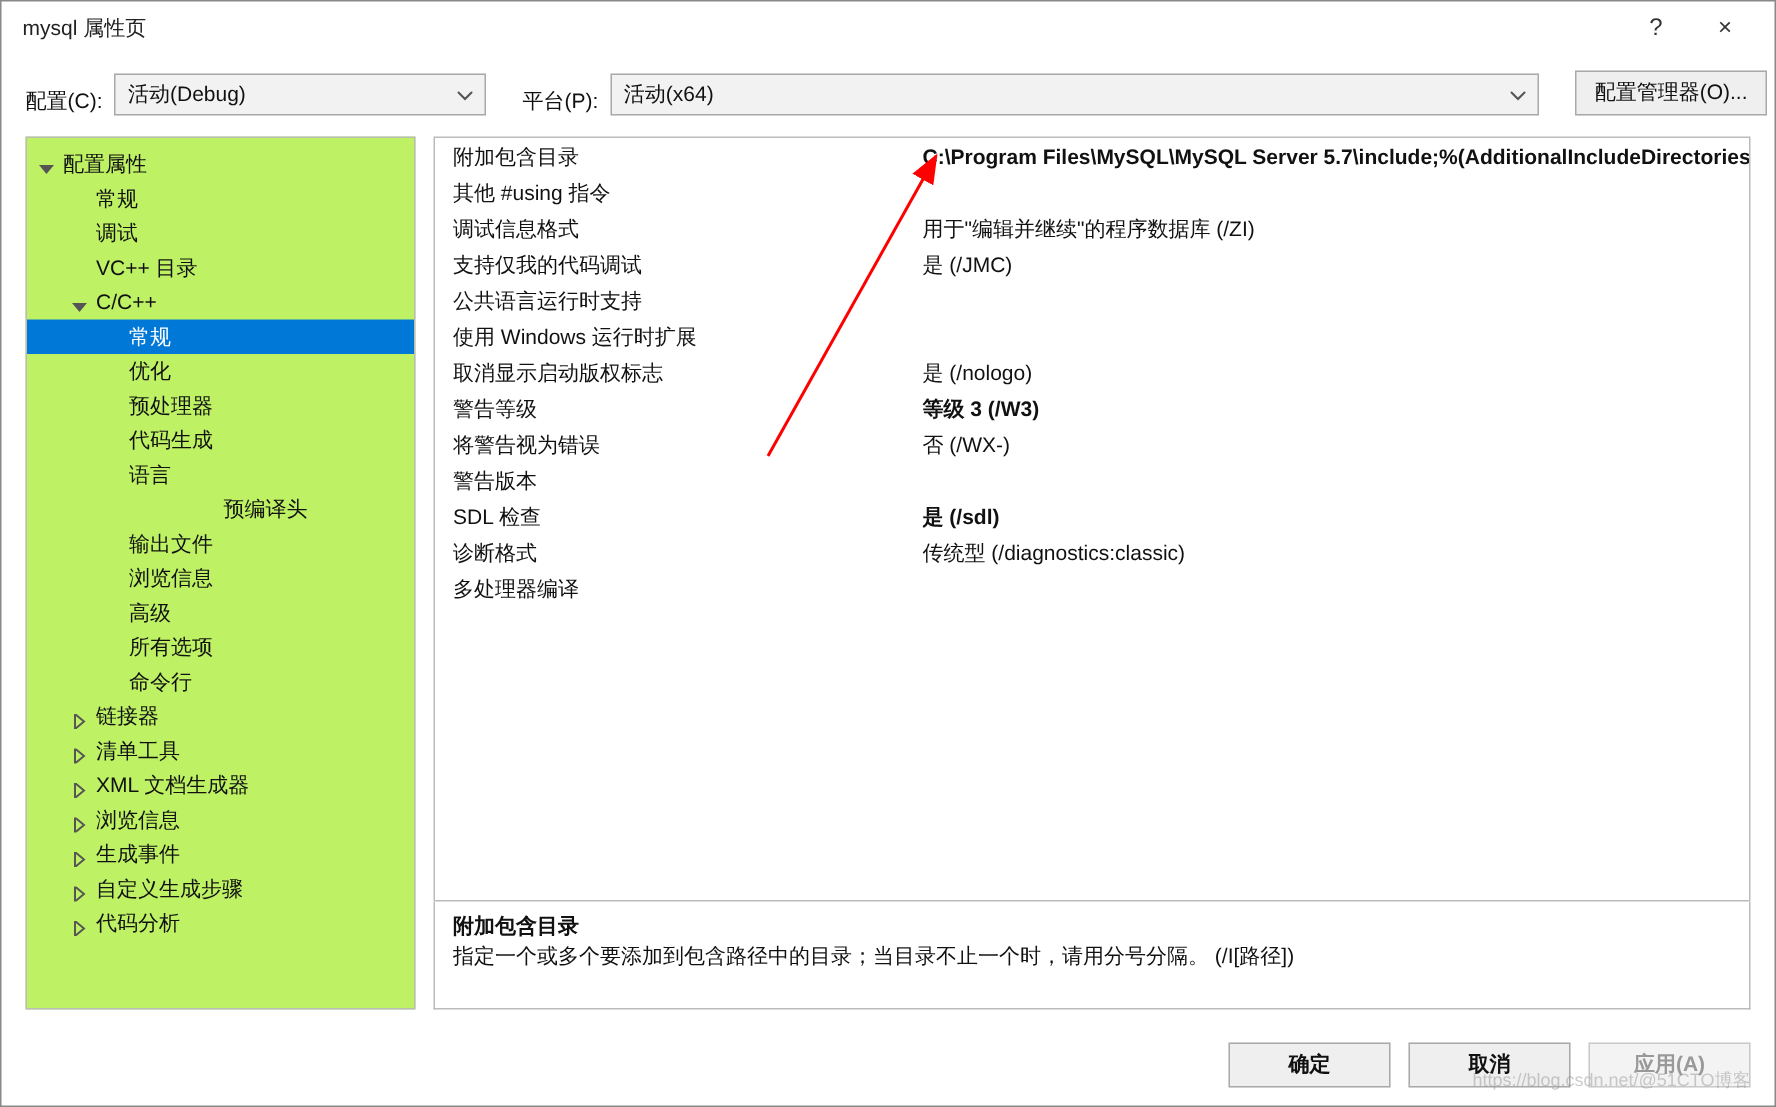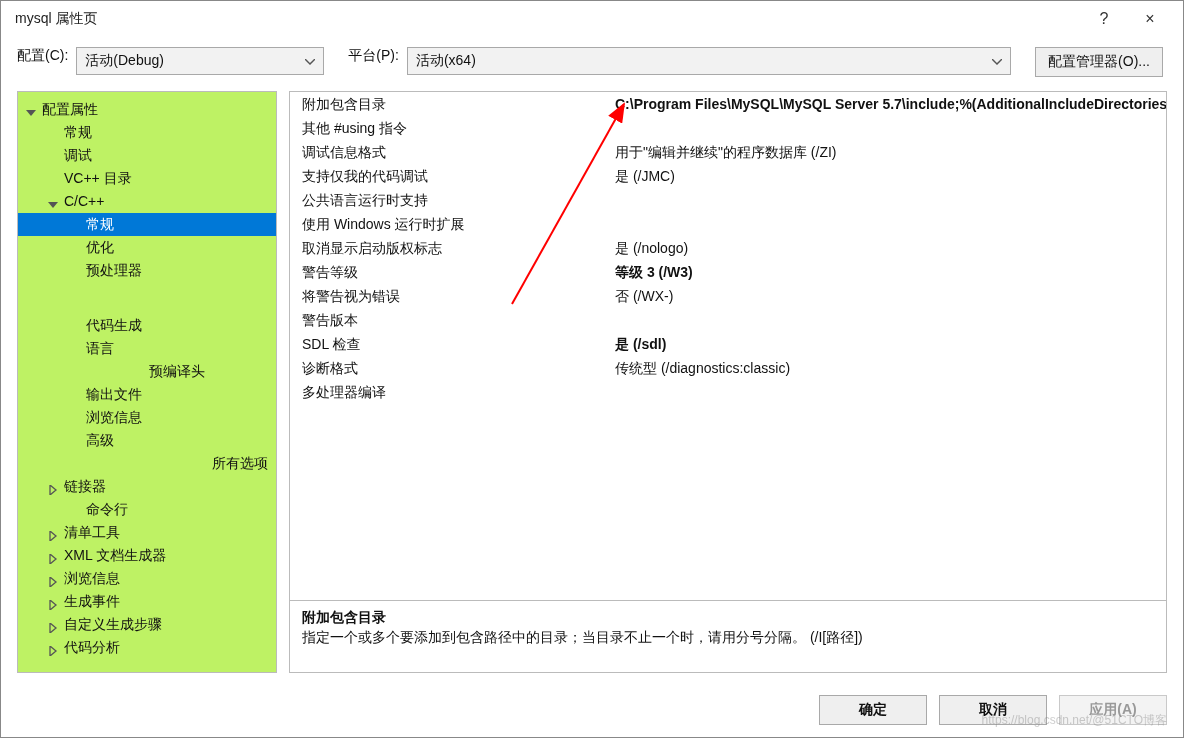--- a/index.html
+++ b/index.html
@@ -30,23 +30,23 @@
   .titlebar .ctrl {
     width: 46px;
     text-align: center;
     font-size: 16px;
     line-height: 36px;
     cursor: default;
     color: #333;
   }
   .config-row {
     display: flex;
-    align-items: flex-start;
+    align-items: flex-end;
     gap: 8px;
-    padding: 10px 20px 14px 16px;
+    padding: 10px 5px 14px 16px;
   }
   .lbl { font-size: 14px; }
   .combo {
     border: 1px solid #a9a9a9;
     background: #f2f2f2;
     height: 28px;
     display: flex;
     align-items: center;
     padding: 0 8px;
     position: relative;
@@ -228,31 +228,31 @@
             </svg></span><span>配置属性</span></div>
         <div class="tree-item" style="padding-left: 30px;"><span class="exp"></span><span>常规</span></div>
         <div class="tree-item" style="padding-left: 30px;"><span class="exp"></span><span>调试</span></div>
         <div class="tree-item" style="padding-left: 30px;"><span class="exp"></span><span>VC++ 目录</span></div>
         <div class="tree-item" style="padding-left: 30px;"><span class="exp"><svg width="10" height="10">
               <path d="M0 2 L5 8 L10 2 Z" fill="#555"></path>
             </svg></span><span>C/C++</span></div>
         <div class="tree-item selected" style="padding-left: 52px;"><span class="exp"></span><span>常规</span></div>
         <div class="tree-item" style="padding-left: 52px;"><span class="exp"></span><span>优化</span></div>
         <div class="tree-item" style="padding-left: 52px;"><span class="exp"></span><span>预处理器</span></div>
-        <div class="tree-item" style="padding-left: 52px; margin-top: 32px;"><span class="exp"></span><span>代码生成</span></div>
+        <div class="tree-item" style="padding-left: 52px;"><span class="exp"></span><span>代码生成</span></div>
         <div class="tree-item" style="padding-left: 52px;"><span class="exp"></span><span>语言</span></div>
         <div class="tree-item" style="padding-left: 52px; text-align: center;"><span class="exp"></span><span>预编译头</span></div>
         <div class="tree-item" style="padding-left: 52px;"><span class="exp"></span><span>输出文件</span></div>
         <div class="tree-item" style="padding-left: 52px;"><span class="exp"></span><span>浏览信息</span></div>
         <div class="tree-item" style="padding-left: 52px;"><span class="exp"></span><span>高级</span></div>
-        <div class="tree-item" style="padding-left: 52px; text-align: right;"><span class="exp"></span><span>所有选项</span></div>
+        <div class="tree-item" style="padding-left: 52px;"><span class="exp"></span><span>所有选项</span></div>
+        <div class="tree-item" style="padding-left: 52px;"><span class="exp"></span><span>命令行</span></div>
         <div class="tree-item" style="padding-left: 30px;"><span class="exp"><svg width="10" height="10">
               <path d="M2 0 L8 5 L2 10 Z" fill="none" stroke="#555" stroke-width="1.3"></path>
             </svg></span><span>链接器</span></div>
-        <div class="tree-item" style="padding-left: 52px;"><span class="exp"></span><span>命令行</span></div>
         <div class="tree-item" style="padding-left: 30px;"><span class="exp"><svg width="10" height="10">
               <path d="M2 0 L8 5 L2 10 Z" fill="none" stroke="#555" stroke-width="1.3"></path>
             </svg></span><span>清单工具</span></div>
         <div class="tree-item" style="padding-left: 30px;"><span class="exp"><svg width="10" height="10">
               <path d="M2 0 L8 5 L2 10 Z" fill="none" stroke="#555" stroke-width="1.3"></path>
             </svg></span><span>XML 文档生成器</span></div>
         <div class="tree-item" style="padding-left: 30px;"><span class="exp"><svg width="10" height="10">
               <path d="M2 0 L8 5 L2 10 Z" fill="none" stroke="#555" stroke-width="1.3"></path>
             </svg></span><span>浏览信息</span></div>
         <div class="tree-item" style="padding-left: 30px;"><span class="exp"><svg width="10" height="10">

